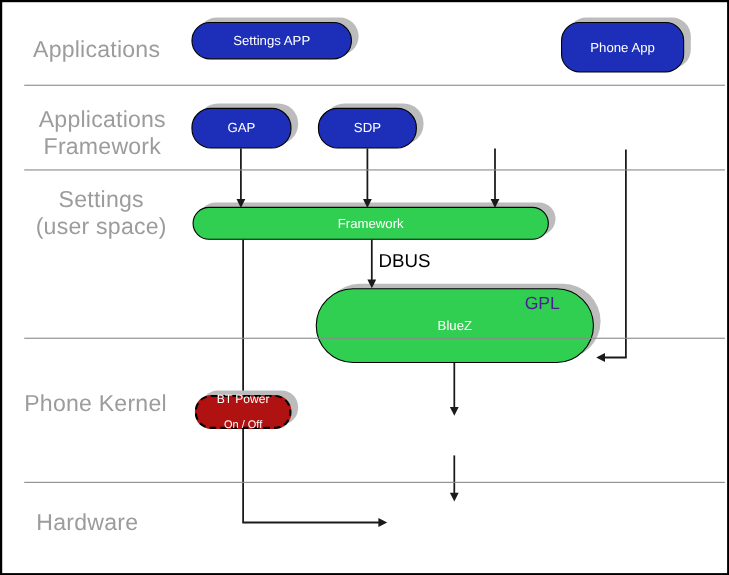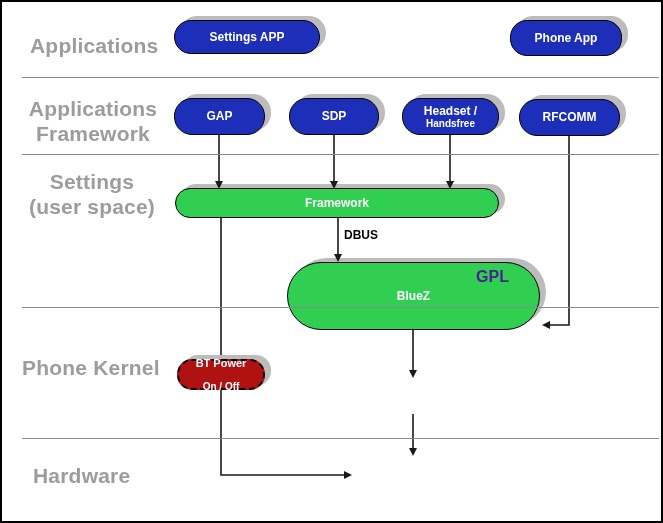--- a/index.html
+++ b/index.html
@@ -1,34 +1,34 @@
 <!DOCTYPE html>
 <html style="--blue: #1d2fb8; --green: #30cf52; --red: #b01111; --shadow: #bcbcbc; --divider: #8a8a8a; --label-gray: #9c9c9c; --line: #1a1a1a;"><head>
 <meta charset="utf-8">
 <style>
   html,body{margin:0;padding:0;background:#fff;font-family:"Liberation Sans",sans-serif;}
-  .canvas{position:relative;width:663px;height:523px;background:#ffffff;border:2px solid #000;box-sizing:border-box;overflow:hidden;font-weight:bold;}
+  .canvas{position:relative;width:663px;height:523px;background:#ffffff;border:2px solid #000;box-sizing:border-box;overflow:hidden;}
   svg.layer{position:absolute;left:0;top:0;width:663px;height:523px;pointer-events:none;}
   #lines{z-index:1;}
   #heads{z-index:5;}
   #lines path{stroke:var(--line);stroke-width:1.6;fill:none;}
   #heads polygon{fill:var(--line);}
   .divider{position:absolute;left:20px;width:637px;height:1px;background:var(--divider);z-index:4;}
   .layer-label{position:absolute;color:var(--label-gray);font-size:21px;line-height:25px;z-index:2;letter-spacing:0.2px;}
   .layer-label.center{text-align:center;}
   .pill{position:absolute;display:flex;flex-direction:column;align-items:center;justify-content:center;
         color:#fff;font-size:12px;line-height:13px;text-align:center;z-index:2;
         border:1.6px solid #000;box-sizing:border-box;box-shadow:6px -4px 0 var(--shadow);}
   .pill .sub{font-size:10px;line-height:11px;}
   .blue{background:var(--blue);text-align:right;}
   .green{background:var(--green);}
   .red{background:var(--red);}
   .dashed{border:2px dashed #000;gap:12px;}
   .badge{position:absolute;right:30px;top:7px;color:#4c1d95;font-size:16px;z-index:3;}
-  .edge-label{position:absolute;color:#000;font-size:12px;z-index:2;}
+  .edge-label{position:absolute;color:#000;font-size:17px;z-index:2;}
 </style>
 </head>
 <body>
 
 <div class="canvas">
 
   <svg class="layer" id="lines">
     <path d="M217,133 L217,185"></path>
     <path d="M332,133 L332,185"></path>
     <path d="M448,133 L448,185"></path>
@@ -63,36 +63,29 @@
   <div class="layer-label center" style="left:12px;top:167px;width:156px">
     <div>Settings</div>
     <div>(user space)</div>
   </div>
   <div class="layer-label" style="left:20px;top:353px">Phone Kernel</div>
   <div class="layer-label" style="left:31px;top:461px">Hardware</div>
 
   <div class="pill blue" style="left:172px;top:18px;width:146px;height:34px;border-radius:17px">
     <span>Settings APP</span>
   </div>
-  <div class="pill blue" style="left:508px;top:18px;width:112px;height:36px;border-radius:17px">
+  <div class="pill blue" style="left:508px;top:18px;width:112px;height:46px;border-radius:17px">
     <span>Phone App</span>
   </div>
 
   <div class="pill blue" style="left:172px;top:96px;width:91px;height:37px;border-radius:18px">
     <span>GAP</span>
   </div>
   <div class="pill blue" style="left:287px;top:96px;width:90px;height:37px;border-radius:18px">
     <span>SDP</span>
-  </div>
-  <div class="pill blue" style="left:400px;top:96px;width:97px;height:37px;border-radius:18px">
-    <span>Headset /</span>
-    <span class="sub">Handsfree</span>
-  </div>
-  <div class="pill blue" style="left:517px;top:97px;width:101px;height:37px;border-radius:18px">
-    <span>RFCOMM</span>
   </div>
 
   <div class="pill green" style="left:173px;top:186px;width:324px;height:30px;border-radius:15px">
     <span>Framework</span>
   </div>
 
   <div class="edge-label" style="left:342px;top:226px">DBUS</div>
 
   <div class="pill green" style="left:285px;top:260px;width:253px;height:68px;border-radius:34px">
     <span class="badge">GPL</span>

